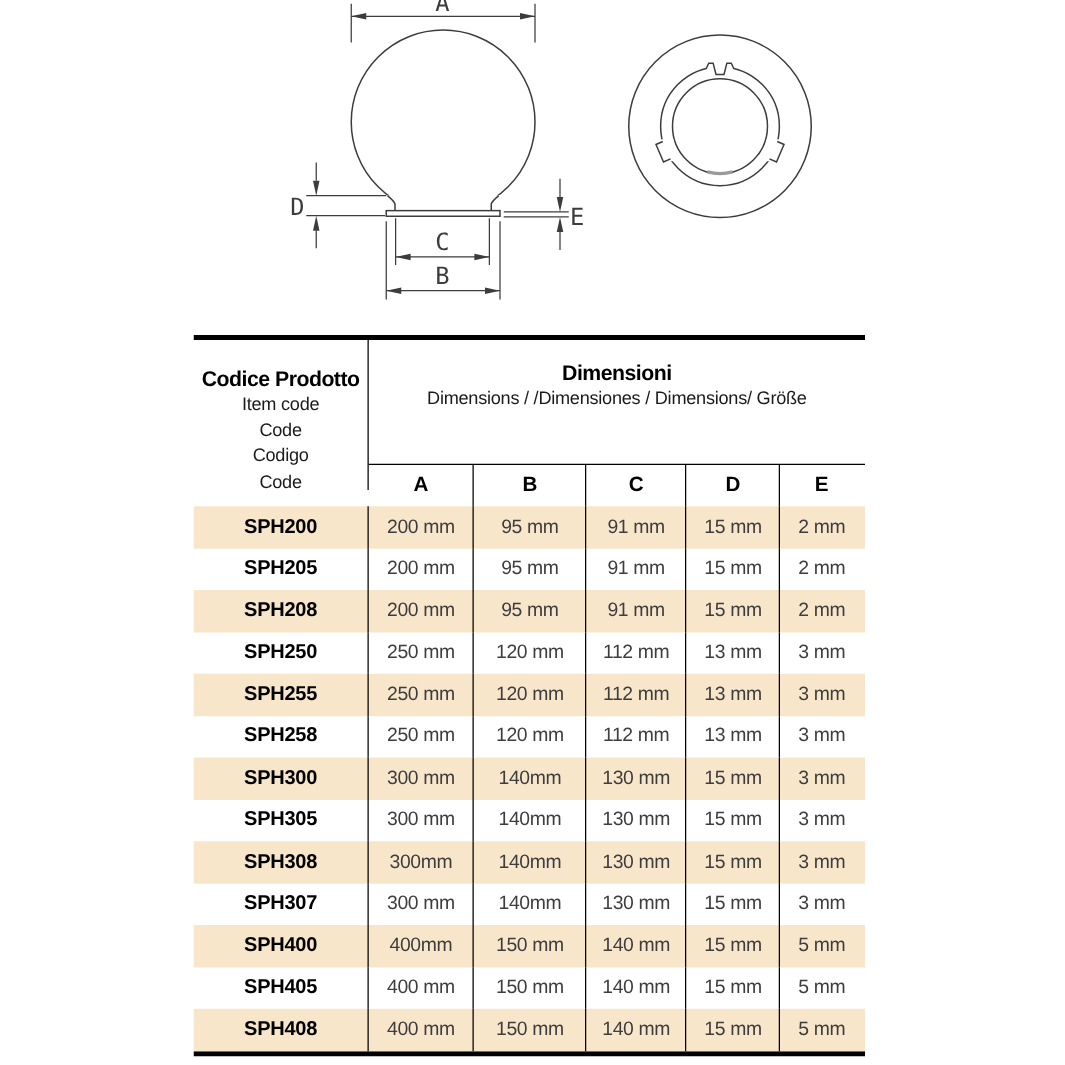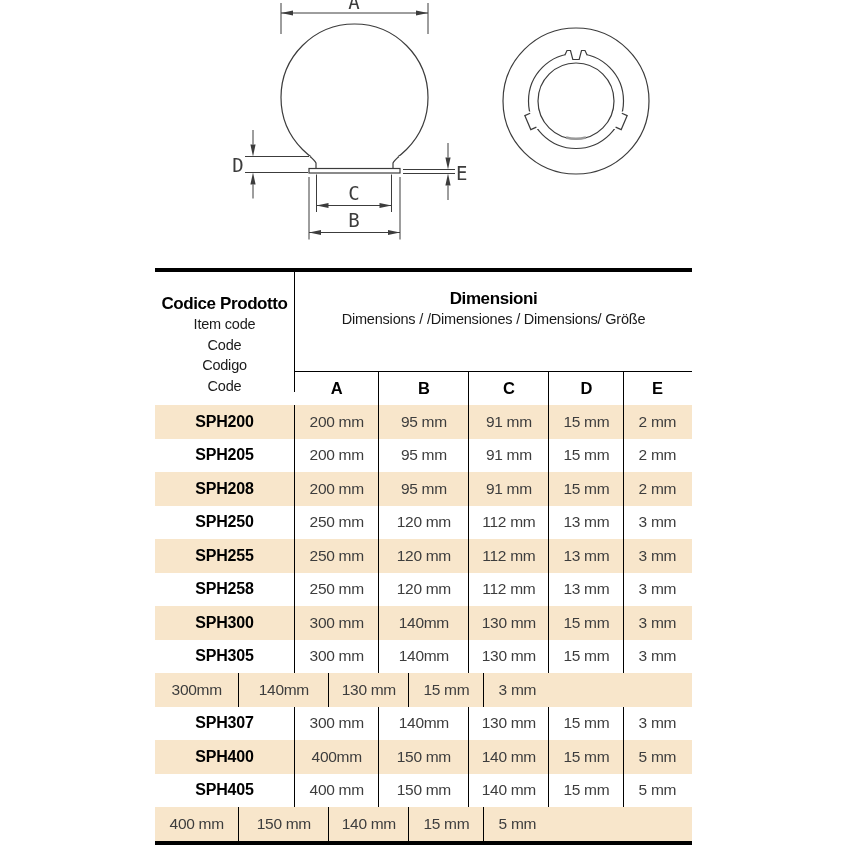--- a/index.html
+++ b/index.html
@@ -205,20 +205,21 @@
         </div>
         <div class="trow">
           <div class="cell code">SPH305</div>
           <div class="cell dim d0">300 mm</div>
           <div class="cell dim d1">140mm</div>
           <div class="cell dim d2">130 mm</div>
           <div class="cell dim d3">15 mm</div>
           <div class="cell dim d4">3 mm</div>
         </div>
         <div class="trow alt">
+          <div class="cell code">SPH308</div>
           <div class="cell dim d0">300mm</div>
           <div class="cell dim d1">140mm</div>
           <div class="cell dim d2">130 mm</div>
           <div class="cell dim d3">15 mm</div>
           <div class="cell dim d4">3 mm</div>
         </div>
         <div class="trow">
           <div class="cell code">SPH307</div>
           <div class="cell dim d0">300 mm</div>
           <div class="cell dim d1">140mm</div>
@@ -236,20 +237,21 @@
         </div>
         <div class="trow">
           <div class="cell code">SPH405</div>
           <div class="cell dim d0">400 mm</div>
           <div class="cell dim d1">150 mm</div>
           <div class="cell dim d2">140 mm</div>
           <div class="cell dim d3">15 mm</div>
           <div class="cell dim d4">5 mm</div>
         </div>
         <div class="trow alt">
+          <div class="cell code">SPH408</div>
           <div class="cell dim d0">400 mm</div>
           <div class="cell dim d1">150 mm</div>
           <div class="cell dim d2">140 mm</div>
           <div class="cell dim d3">15 mm</div>
           <div class="cell dim d4">5 mm</div>
         </div>
       </div>
   </div>
 
 </div>

